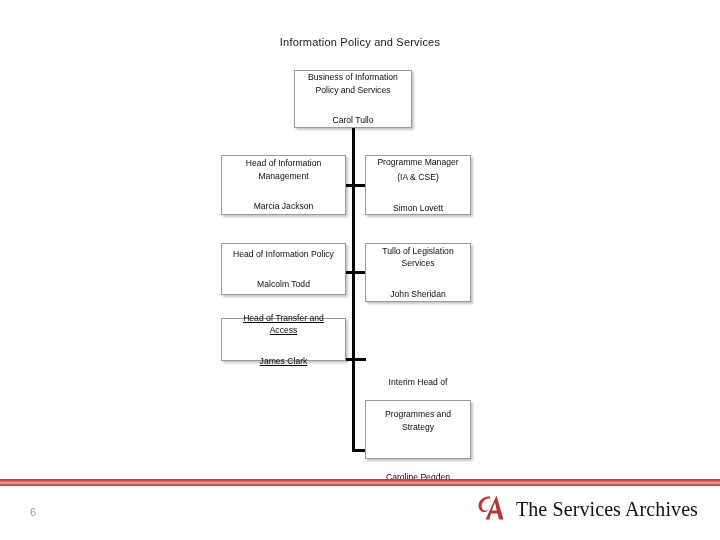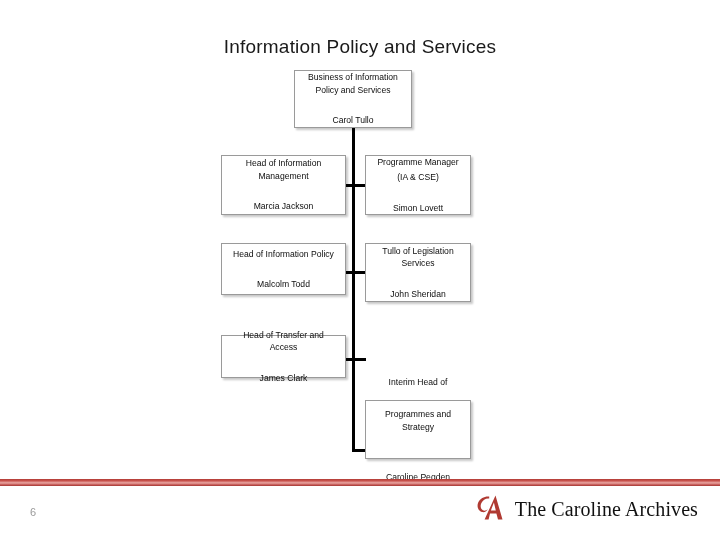--- a/index.html
+++ b/index.html
@@ -20,21 +20,21 @@
     overflow: hidden;
   }
 
   
   #slide-title {
     position: absolute;
     left: 0;
     top: 36px;
     width: 720px;
     text-align: center;
-    font-size: 19px;
+    font-size: 11px;
     color: #1a1a1a;
     letter-spacing: 0.2px;
     white-space: nowrap;
   }
 
   
   #org-chart {
     position: absolute;
     left: 0;
     top: 0;
@@ -74,21 +74,21 @@
   #node-director {
     left: 294px; top: 70px; width: 118px; height: 58px;
   }
   .row-left  { left: 221px; width: 125px; }
   .row-right { left: 365px; width: 106px; }
 
   #node-info-mgmt        { top: 155px;  height: 60px; }
   #node-prog-mgr         { top: 155px;  height: 60px; }
   #node-info-policy      { top: 243px;  height: 52px; }
   #node-legislation      { top: 243px;  height: 59px; }
-  #node-transfer-access  { top: 335px;  height: 43px; }
+  #node-transfer-access  { top: 318px;  height: 43px; text-decoration: underline; }
   #node-business-coord   { top: 330px;  height: 57px; }
   #node-interim-head     { top: 400px;  height: 59px; gap: 20px; }
 
   
   .connector {
     position: absolute;
     background: #000000;
   }
   .v-trunk {
     left: 352px;
@@ -212,16 +212,16 @@
 
   <div id="footer-rule"></div>
 
   <div id="page-number">6</div>
 
   <div id="brand-logo">
     <svg id="brand-mark" viewBox="0 0 34 32">
       <path d="M20.5 2.5 L27.5 26.5 L23.0 26.5 L21.4 20.4 L15.0 20.4 L13.6 26.5 L9.6 26.5 Z M18.9 9.6 L15.9 17.4 L20.8 17.4 Z" fill="#b03a32"></path>
       <path d="M14.2 3.6 C10.2 3.0 5.0 5.2 3.2 9.6 C1.4 14.0 3.6 18.2 7.0 19.0 C9.6 19.6 12.0 18.2 12.8 16.0 C11.6 17.6 9.6 18.2 7.9 17.3 C5.6 16.1 5.0 12.8 6.4 10.0 C7.9 7.0 11.0 5.0 14.2 5.6 Z" fill="#b03a32"></path>
     </svg>
-    <span id="brand-text">The Caroline Archives</span>
+    <span id="brand-text">The Services Archives</span>
   </div>
 
 </div>
 
 </body></html>

